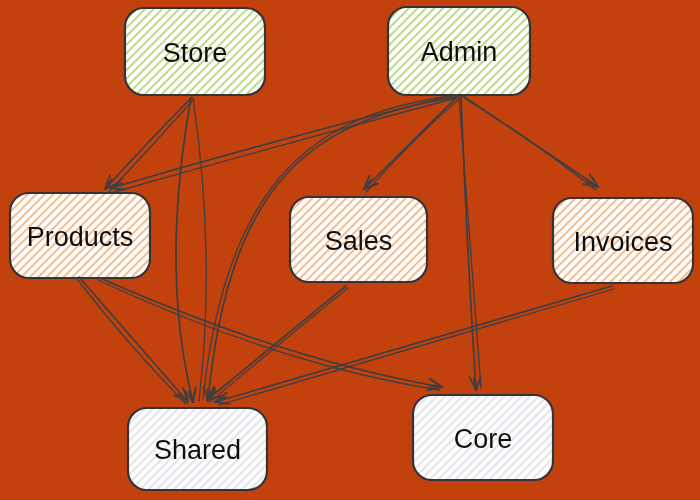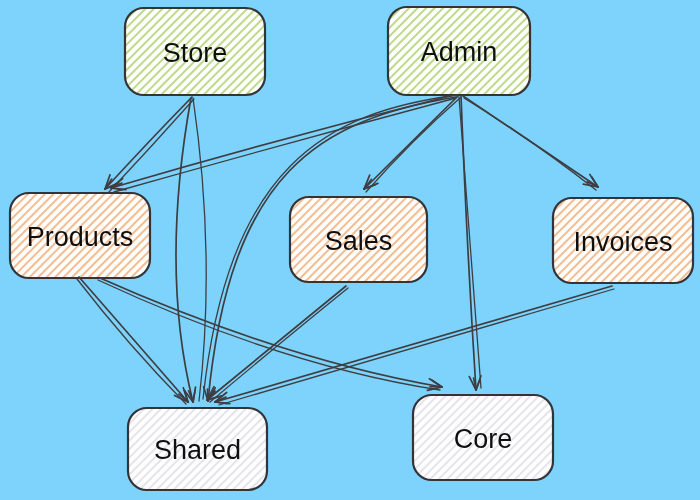--- a/index.html
+++ b/index.html
@@ -5,21 +5,21 @@
   html, body {
     margin: 0;
     padding: 0;
     background: #ffffff;
     font-family: "Liberation Sans", sans-serif;
   }
   .canvas {
     position: relative;
     width: 700px;
     height: 500px;
-    background: #7dd3fc;
+    background: #c2410c;
     overflow: hidden;
   }
   svg text {
     font-family: "Liberation Sans", sans-serif;
     font-size: 27px;
     fill: #0f0f10;
   }
 </style>
 </head>
 <body>

